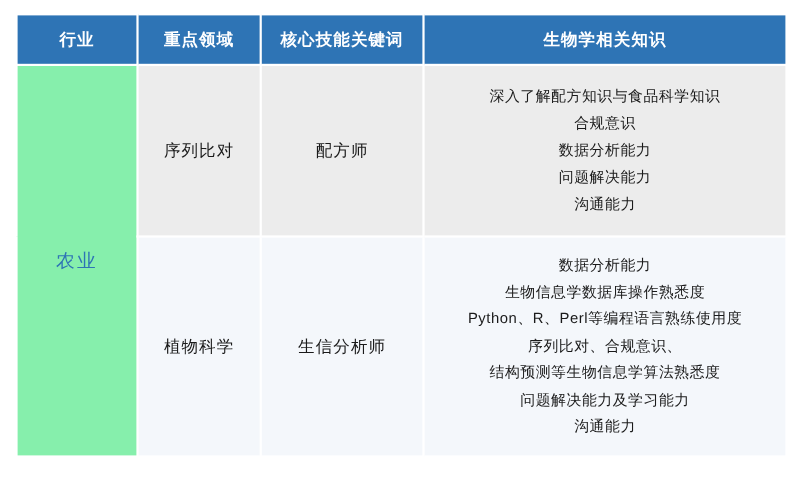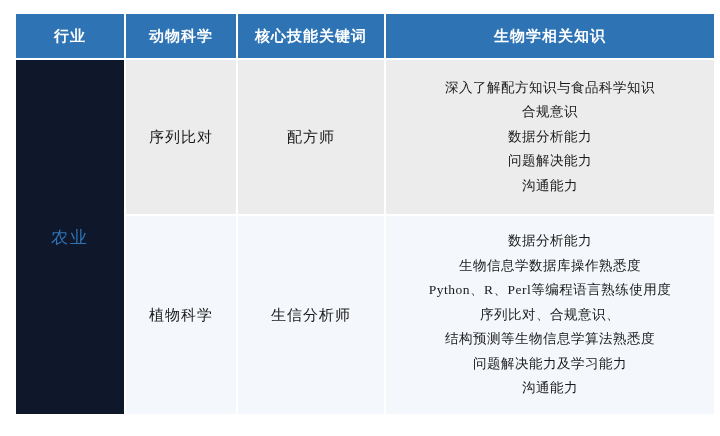--- a/index.html
+++ b/index.html
@@ -13,21 +13,20 @@
     font-family: "Liberation Sans", sans-serif;
     color: #1a1a1a;
     overflow: hidden;
   }
   .sheet {
     position: relative;
     width: 720px;
     height: 312px;
     box-sizing: border-box;
     padding: 12px 14px 14px 14px;
-    font-family: Liberation Serif, serif;
   }
   table.grid {
     width: 692px;
     border-collapse: collapse;
     table-layout: fixed;
   }
   table.grid th, table.grid td {
     border: 2px solid #ffffff;
     padding: 0;
     vertical-align: middle;
@@ -40,21 +39,21 @@
     font-weight: bold;
     height: 44px;
     letter-spacing: 1px;
   }
   .col-industry { width: 108px; }
   .col-field    { width: 110px; }
   .col-job      { width: 146px; }
   .col-skills   { width: 328px; }
 
   td.industry-cell {
-    background: #0f172a;
+    background: #86efac;
     color: #2e74b5;
     font-size: 17px;
     letter-spacing: 2px;
   }
   td.field-cell, td.job-cell, td.skills-cell {
     font-size: 14px;
     color: #1a1a1a;
     letter-spacing: 0.5px;
     margin-top: 40px;
   }
@@ -87,21 +86,21 @@
   }
 </style>
 </head>
 <body>
 
 <div class="sheet">
   <table class="grid">
     <thead>
       <tr>
         <th class="col-industry">行业</th>
-        <th class="col-field">动物科学</th>
+        <th class="col-field">重点领域</th>
         <th class="col-job">核心技能关键词</th>
         <th class="col-skills">生物学相关知识</th>
       </tr>
     </thead>
     <tbody>
       <tr class="row-a">
         <td class="industry-cell" rowspan="2">农业</td>
         <td class="field-cell">序列比对</td>
         <td class="job-cell">配方师</td>
         <td class="skills-cell">

